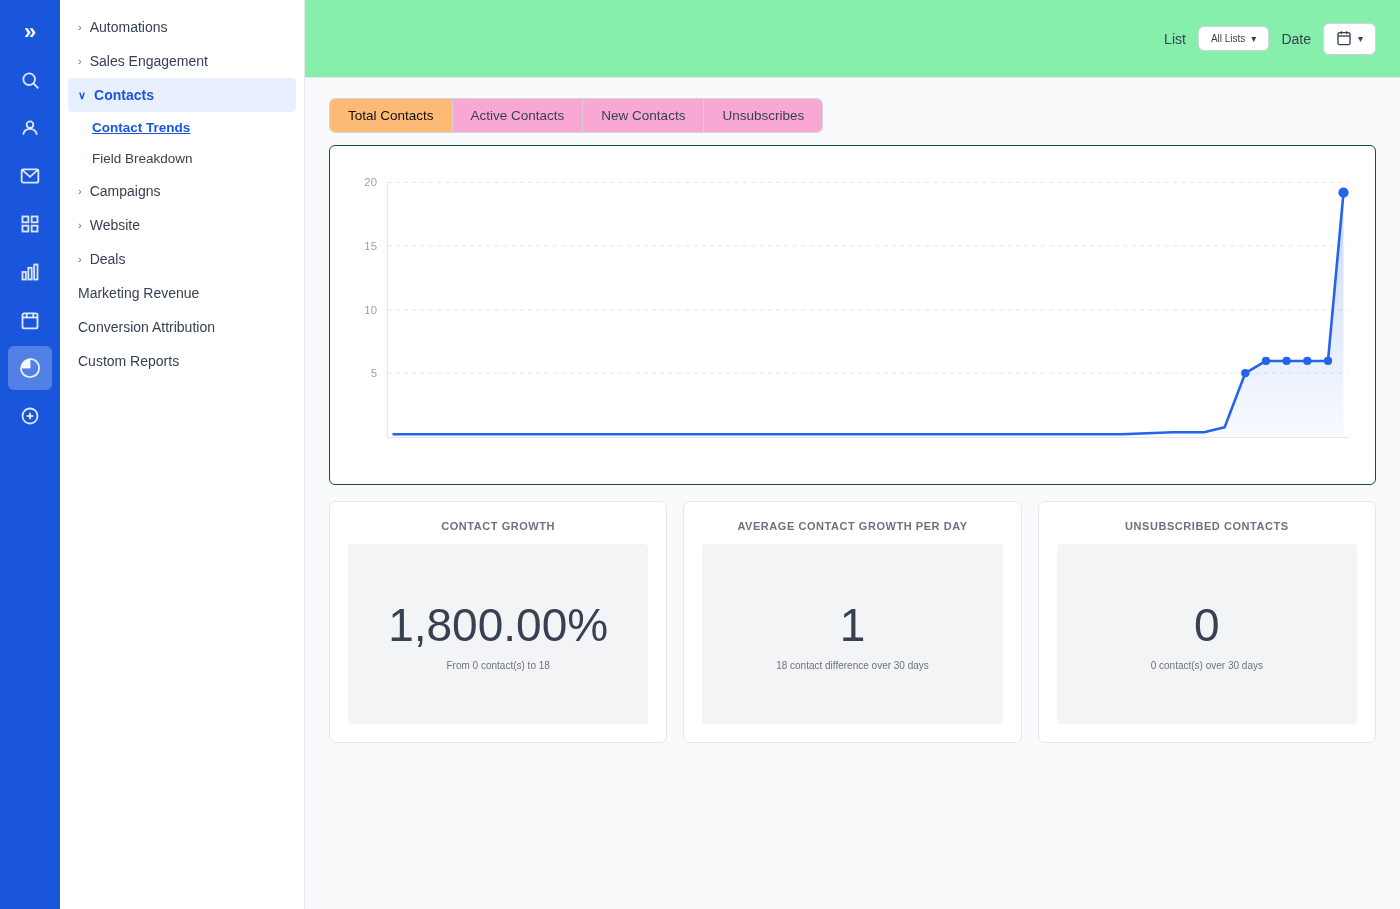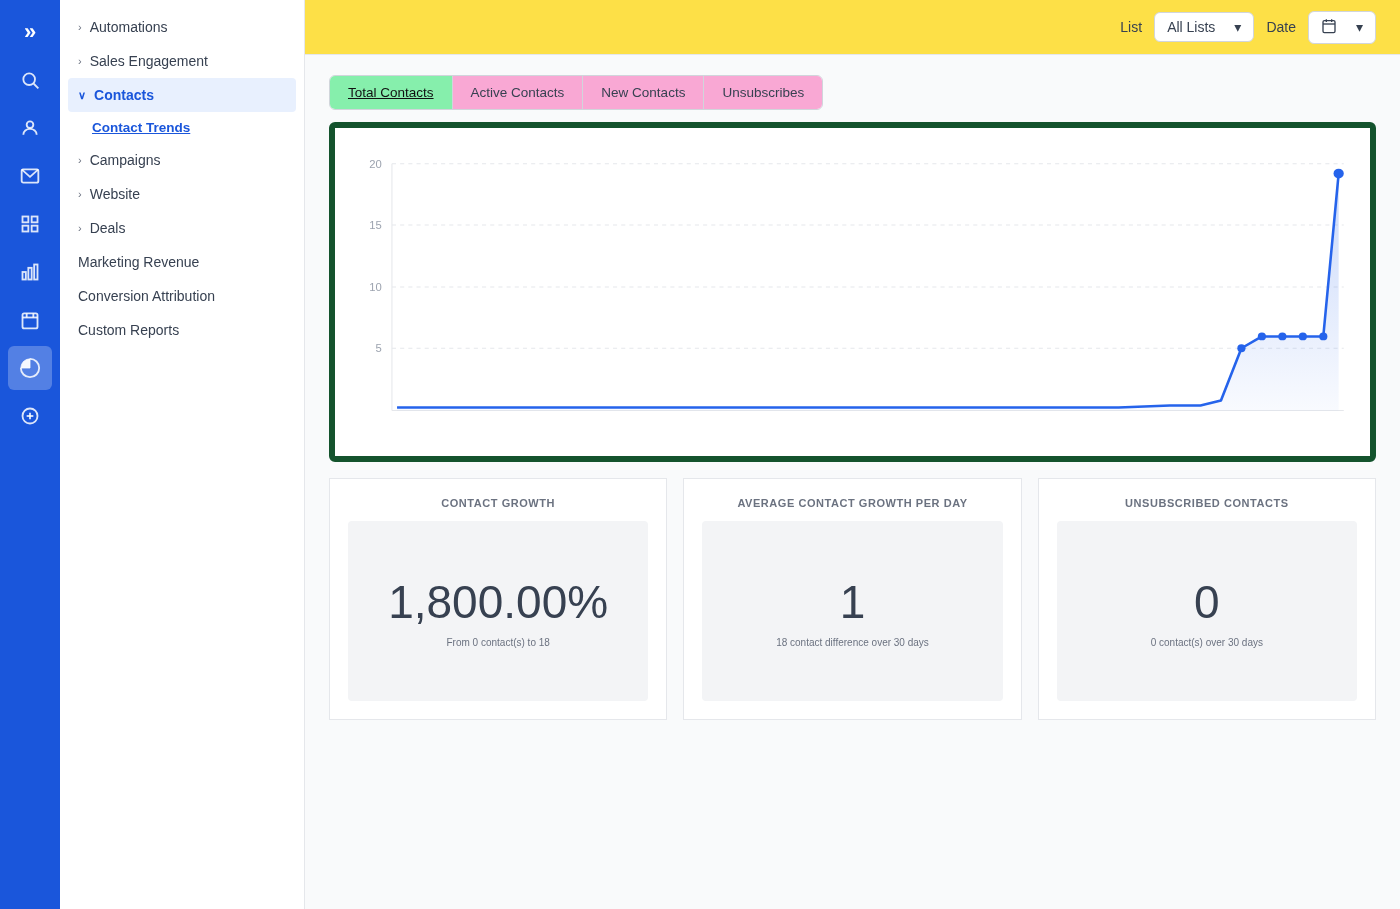--- a/index.html
+++ b/index.html
@@ -88,41 +88,41 @@
     }
 
     
     .main {
       flex: 1;
       display: flex;
       flex-direction: column;
       overflow: hidden;
     }
     .topbar {
-      background: #fde047;
+      background: #86efac;
       border-bottom: 1px solid #e5e7eb;
-      height: 55px;
+      height: 78px;
       display: flex;
       align-items: center;
       justify-content: flex-end;
       padding: 0 24px;
       gap: 12px;
     }
     .topbar-label {
       font-size: 14px;
       color: #374151;
     }
     .topbar-dropdown {
       display: flex;
       align-items: center;
-      gap: 19px;
+      gap: 6px;
       border: 1px solid #d1d5db;
       border-radius: 6px;
       padding: 6px 12px;
-      font-size: 14px;
+      font-size: 10px;
       color: #374151;
       background: #fff;
       cursor: pointer;
     }
 
     .content-area {
       flex: 1;
       overflow-y: auto;
       padding: 20px 24px;
       background: #f9fafb;
@@ -142,30 +142,29 @@
     .tab {
       padding: 9px 18px;
       font-size: 13.5px;
       color: #374151;
       cursor: pointer;
       border-right: 1px solid #d1d5db;
       background: #f9a8d4;
     }
     .tab:last-child { border-right: none; }
     .tab.active {
-      background: #86efac;
+      background: #fdba74;
       color: #111;
       font-weight: 500;
-      text-decoration: underline;
     }
 
     
     .chart-container {
       background: #fff;
-      border: 6px solid #14532d;
+      border: 1px solid #14532d;
       border-radius: 6px;
       margin-top: 12px;
       padding: 16px;
       height: 340px;
       position: relative;
     }
 
     .chart-svg {
       width: 100%;
       height: 100%;
@@ -174,21 +173,21 @@
     
     .stat-cards {
       display: grid;
       grid-template-columns: repeat(3, 1fr);
       gap: 16px;
       margin-top: 16px;
     }
     .stat-card {
       background: #fff;
       border: 1px solid #e5e7eb;
-      border-radius: 0;
+      border-radius: 7px;
       padding: 18px;
     }
     .stat-card-title {
       font-size: 11px;
       font-weight: 600;
       color: #6b7280;
       text-transform: uppercase;
       letter-spacing: 0.05em;
       margin-bottom: 12px;
       text-align: center;
@@ -293,20 +292,23 @@
 
     <div class="sidebar-nav-item active-section">
       <span class="chevron" style="color:#1a56db;">∨</span>
       <span>Contacts</span>
     </div>
 
     <div class="sidebar-sub-item active-link">
       <span>Contact Trends</span>
     </div>
 
+    <div class="sidebar-sub-item">
+      <span>Field Breakdown</span>
+    </div>
 
 
 
     <div class="sidebar-nav-item">
       <span class="chevron">›</span>
       <span>Campaigns</span>
     </div>
 
     <div class="sidebar-nav-item">
       <span class="chevron">›</span>

